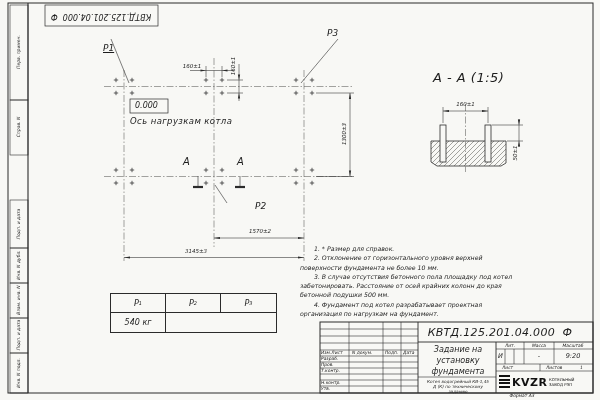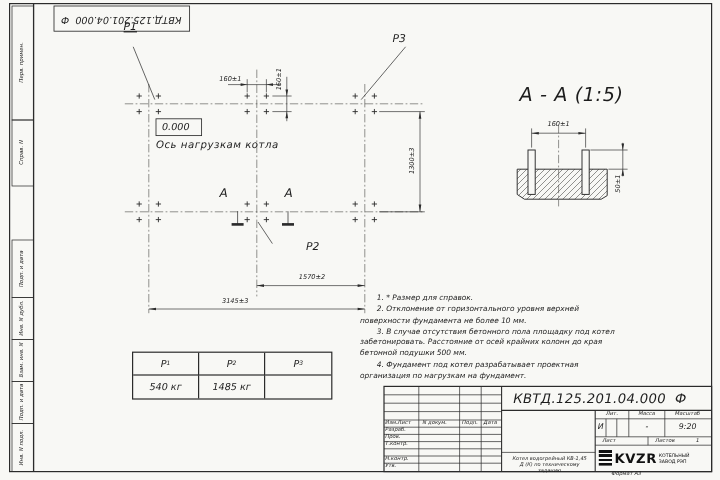--- a/index.html
+++ b/index.html
@@ -163,34 +163,34 @@
   <span class="t r180" style="left:101px;top:15.5px;font-size:8px;">КВТД.125.201.04.000  Ф</span>
 
   <span class="t r90" style="left:19px;top:52px;font-size:4.5px;">Перв. примен.</span>
   <span class="t r90" style="left:19px;top:127px;font-size:4.5px;">Справ. N</span>
   <span class="t r90" style="left:19px;top:224px;font-size:4.5px;">Подп. и дата</span>
   <span class="t r90" style="left:19px;top:265px;font-size:4.5px;">Инв. N дубл.</span>
   <span class="t r90" style="left:19px;top:300px;font-size:4.5px;">Взам. инв. N</span>
   <span class="t r90" style="left:19px;top:335px;font-size:4.5px;">Подп. и дата</span>
   <span class="t r90" style="left:19px;top:373px;font-size:4.5px;">Инв. N подл.</span>
 
-  <span class="t" style="left:103px;top:19px;font-size:9px;text-decoration:underline;">P1</span>
+  <span class="t" style="left:103px;top:44px;font-size:9px;text-decoration:underline;">P1</span>
   <span class="t" style="left:327px;top:29px;font-size:9px;">P3</span>
   <span class="t" style="left:218px;top:202px;font-size:9px;margin-left:37px;">P2</span>
   <span class="t" style="left:135px;top:102px;font-size:8px;">0.000</span>
   <span class="t" style="left:130px;top:117px;font-size:8.5px;letter-spacing:.4px;">Ось нагрузкам котла</span>
   <span class="t c" style="left:192px;top:66.5px;font-size:5.5px;">160±1</span>
   <span class="t r90" style="left:233.5px;top:65.5px;font-size:5.5px;">160±1</span>
   <span class="t r90" style="left:344.5px;top:134px;font-size:5.5px;">1300±3</span>
   <span class="t c" style="left:260px;top:232px;font-size:5.5px;">1570±2</span>
   <span class="t c" style="left:196px;top:251.5px;font-size:5.5px;">3145±3</span>
   <span class="t" style="left:183px;top:157px;font-size:10px;">А</span>
   <span class="t" style="left:237px;top:157px;font-size:10px;">А</span>
 
-  <span class="t" style="left:433px;top:71px;font-size:16px;letter-spacing:.5px;">А - А (1:5)</span>
+  <span class="t" style="left:433px;top:71px;font-size:13px;letter-spacing:.5px;">А - А (1:5)</span>
   <span class="t c" style="left:465.5px;top:105px;font-size:5.5px;">160±1</span>
   <span class="t r90" style="left:515.5px;top:153px;font-size:5.5px;">50±1</span>
 
   <div class="notes wrap">
     <p>1. * Размер для справок.</p>
     <p>2. Отклонение от горизонтального уровня верхней поверхности фундамента не более 10 мм.</p>
     <p>3. В случае отсутствия бетонного пола площадку под котел забетонировать. Расстояние от осей крайних колонн до края бетонной подушки 500 мм.</p>
     <p>4. Фундамент под котел разрабатывает проектная организация по нагрузкам на фундамент.</p>
   </div>
 
@@ -201,24 +201,24 @@
       </div>
     <div>
         <span>P</span>
         <sub>2</sub>
       </div>
     <div>
         <span>P</span>
         <sub>3</sub>
       </div>
     <div>540 кг</div>
-    <div>1485 кг</div>
   </div>
 
   <span class="t c" style="left:500px;top:331.5px;font-size:11px;letter-spacing:.3px;">КВТД.125.201.04.000  Ф</span>
+  <div class="t wrap" style="left:427px;top:344px;width:62px;text-align:center;font-size:8px;line-height:1.4;">Задание на установку фундамента</div>
   <div class="t wrap" style="left:425px;top:378.5px;width:66px;text-align:center;font-size:4.2px;line-height:1.2;">Котел водогрейный КВ-1,45 Д (К) по техническому заданию</div>
 
   <span class="t tb-small" style="left:321px;top:351px;">Изм.Лист</span>
   <span class="t tb-small" style="left:352px;top:351px;">N докум.</span>
   <span class="t tb-small" style="left:385px;top:351px;">Подп.</span>
   <span class="t tb-small" style="left:403px;top:351px;">Дата</span>
 
   <span class="t tb-small" style="left:321px;top:357px;">Разраб.</span>
   <span class="t tb-small" style="left:321px;top:363px;">Пров.</span>
   <span class="t tb-small" style="left:321px;top:369px;">Т.контр.</span>

